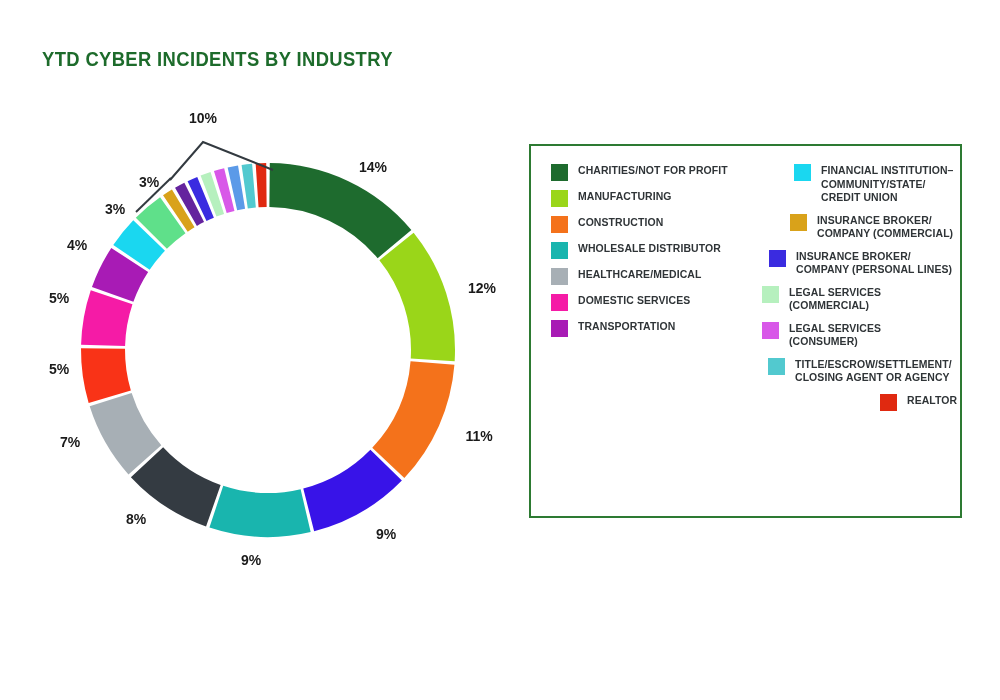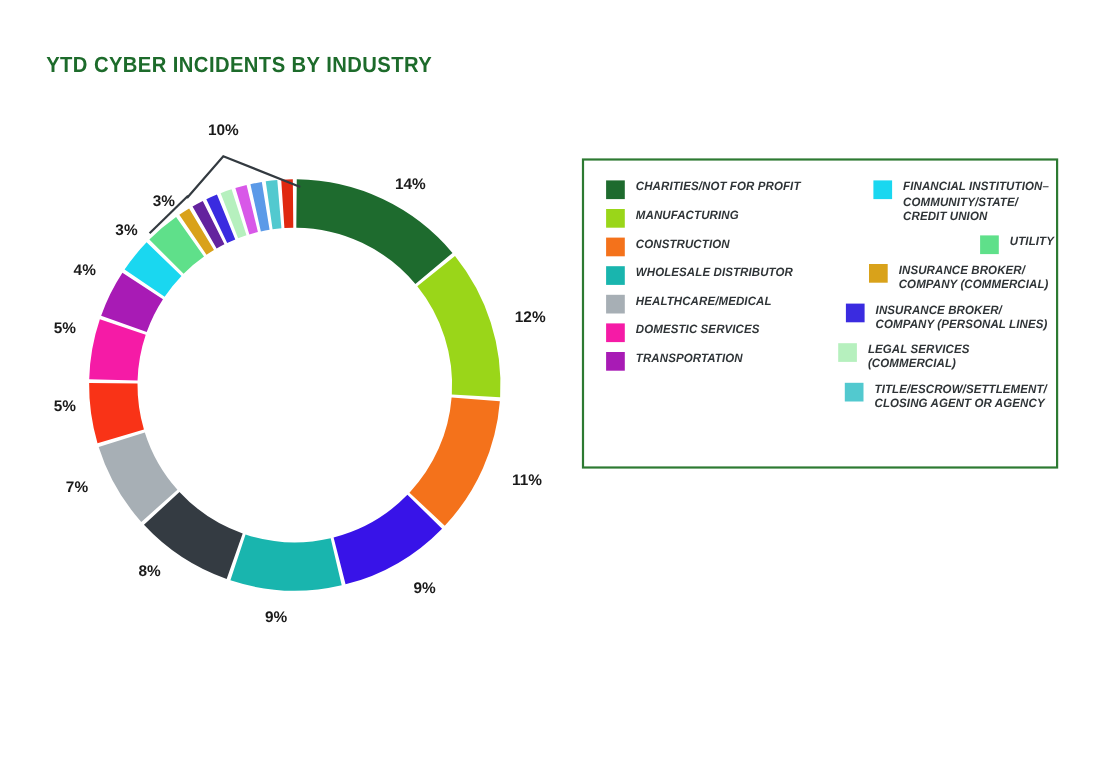--- a/index.html
+++ b/index.html
@@ -49,25 +49,24 @@
     stroke: #333a40;
     stroke-width: 2;
     fill: none;
     stroke-linejoin: miter;
   }
   #legend-box {
     position: absolute;
     left: 529px;
     top: 144px;
     width: 433px;
-    height: 282px;
+    height: 374px;
     border: 2px solid #2d7a32;
     box-sizing: border-box;
     background: #ffffff;
-    font-style: italic;
   }
   .legend-cols {
     display: flex;
     padding: 18px 0 0 20px;
     box-sizing: border-box;
     height: 100%;
   }
   .legend-col {
     display: flex;
     flex-direction: column;
@@ -182,37 +181,41 @@
       </div>
     </div>
     <div class="legend-col col-right">
       <div class="legend-item">
         <span class="legend-swatch" style="background: rgb(26, 215, 240);"></span>
         <span class="legend-label">FINANCIAL INSTITUTION–
 COMMUNITY/STATE/
 CREDIT UNION</span>
       </div>
       <div class="legend-item">
-        <span class="legend-swatch" style="background: rgb(95, 224, 138);"></span>
-        <span class="legend-label">UTILITY</span>
-      </div>
-      <div class="legend-item">
         <span class="legend-swatch" style="background: rgb(217, 162, 26);"></span>
         <span class="legend-label">INSURANCE BROKER/
 COMPANY (COMMERCIAL)</span>
       </div>
       <div class="legend-item">
         <span class="legend-swatch" style="background: rgb(58, 43, 224);"></span>
         <span class="legend-label">INSURANCE BROKER/
 COMPANY (PERSONAL LINES)</span>
       </div>
       <div class="legend-item">
         <span class="legend-swatch" style="background: rgb(182, 240, 190);"></span>
         <span class="legend-label">LEGAL SERVICES (COMMERCIAL)</span>
       </div>
       <div class="legend-item">
+        <span class="legend-swatch" style="background: rgb(216, 88, 232);"></span>
+        <span class="legend-label">LEGAL SERVICES (CONSUMER)</span>
+      </div>
+      <div class="legend-item">
         <span class="legend-swatch" style="background: rgb(82, 201, 207);"></span>
         <span class="legend-label">TITLE/ESCROW/SETTLEMENT/
 CLOSING AGENT OR AGENCY</span>
       </div>
+      <div class="legend-item">
+        <span class="legend-swatch" style="background: rgb(224, 41, 16);"></span>
+        <span class="legend-label">REALTOR</span>
+      </div>
     </div>
   </div>
 </div>
 
 </body></html>

